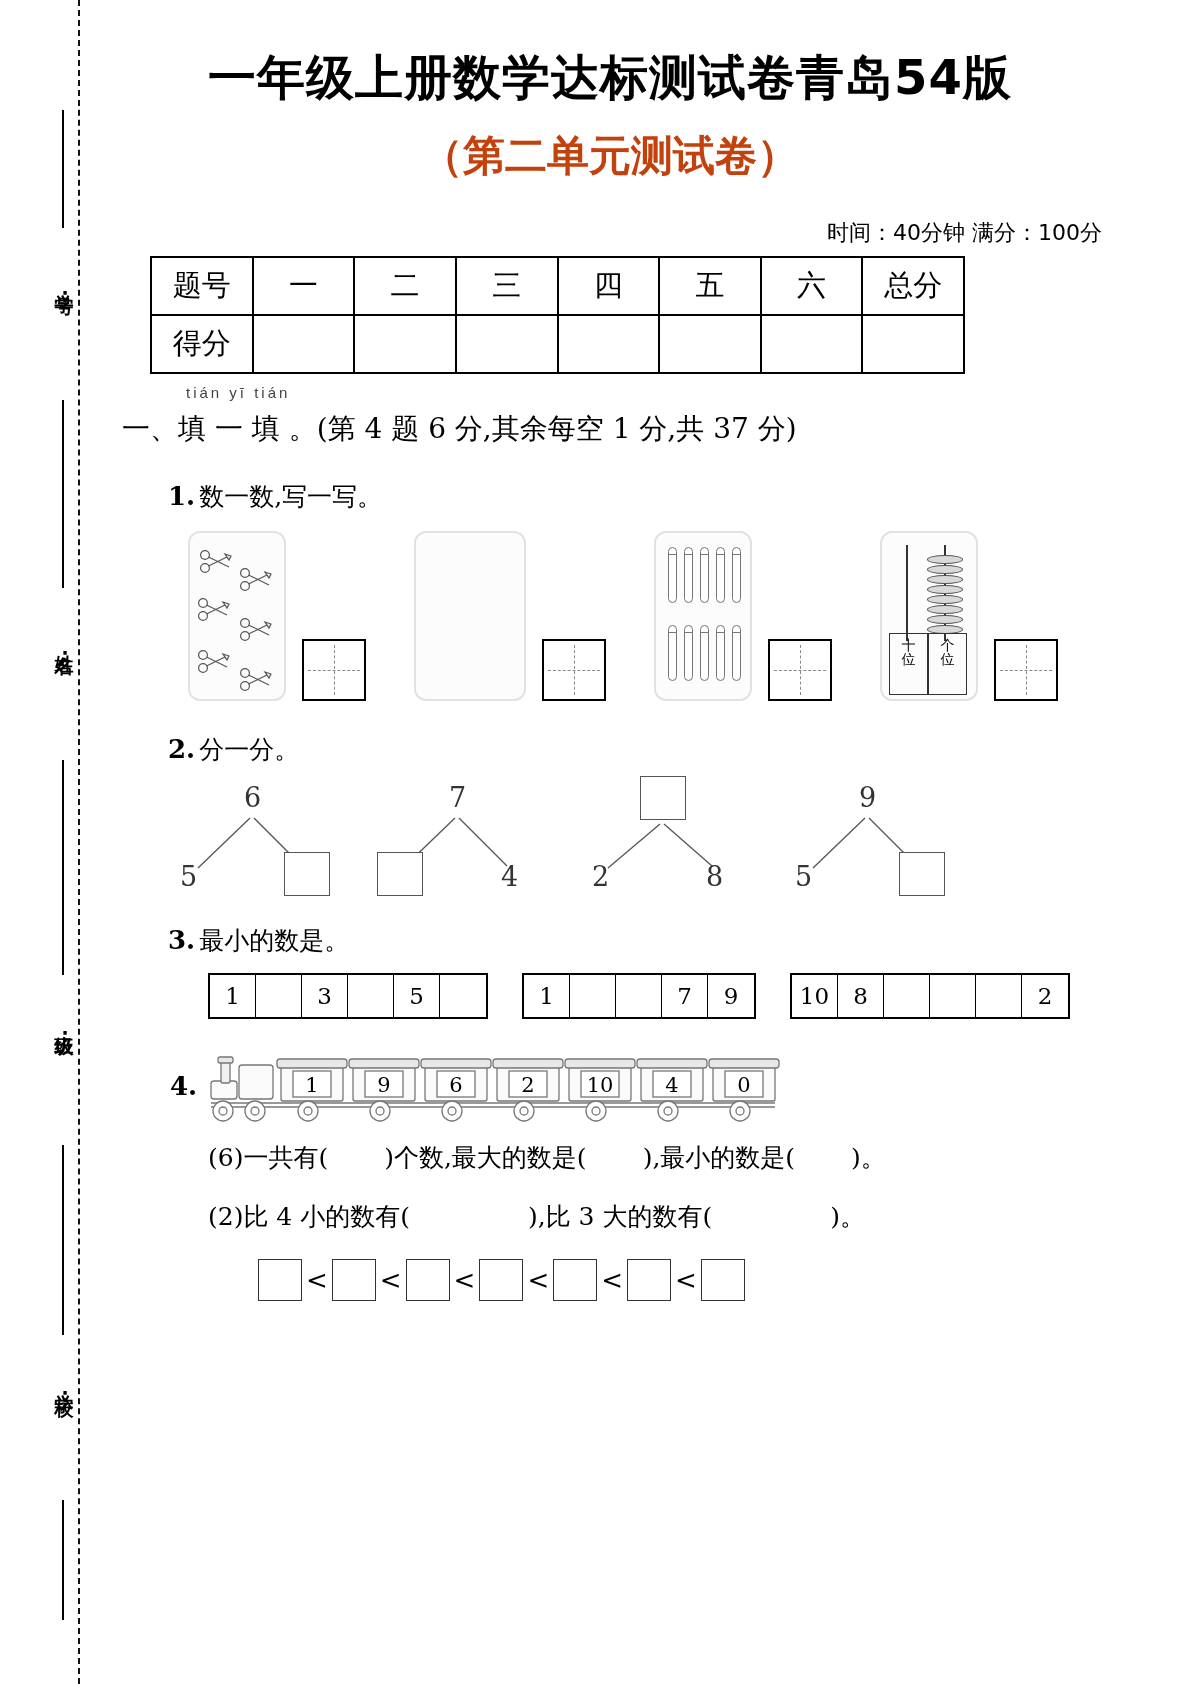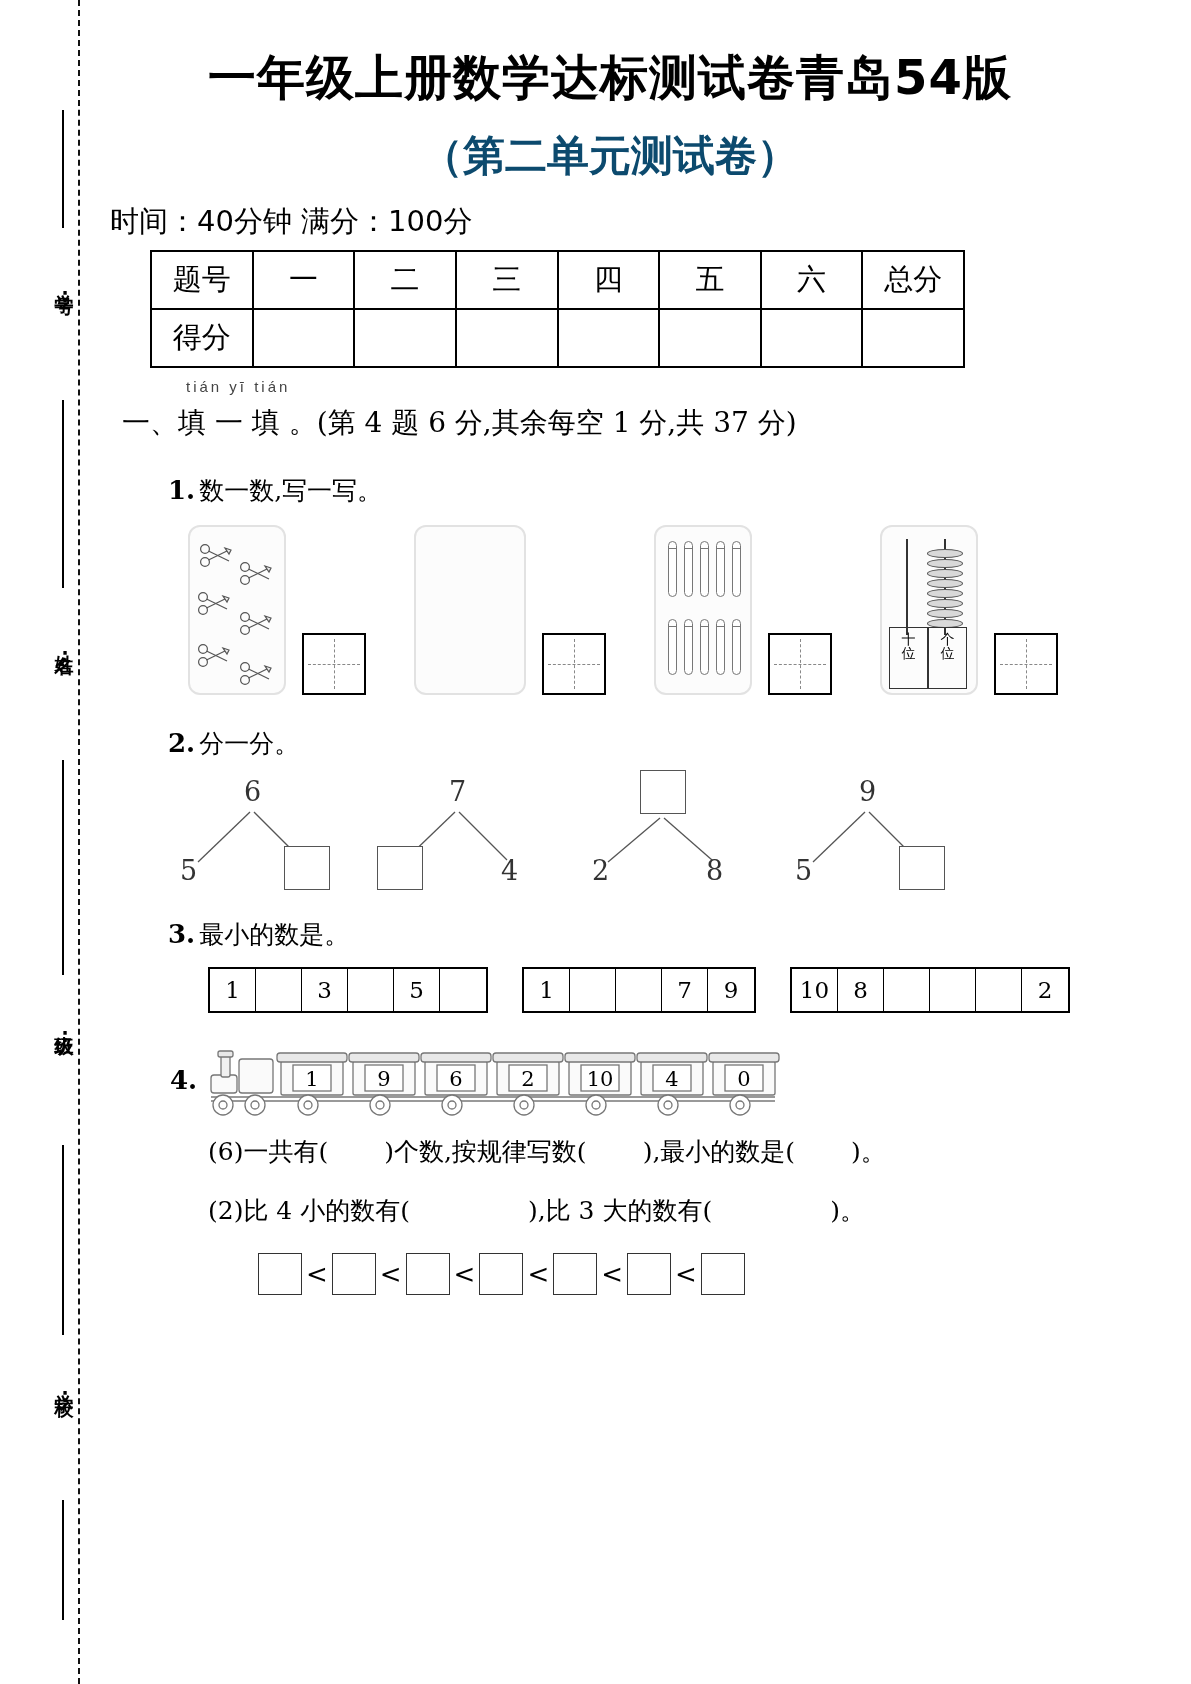--- a/index.html
+++ b/index.html
@@ -50,28 +50,29 @@
     letter-spacing:1px;
     color:#000;
     line-height:1.05;
   }
   .title2{
     margin-top:26px;
     text-align:center;
     font-family:"DejaVu Sans",sans-serif;
     font-weight:bold;
     font-size:42px;
-    color:#0c4a6e;
+    color:#c2410c;
   }
 
   .timeline{
-    margin-top:18px;
+    margin-top:34px;
+    text-align:right;
     padding-right:8px;
     font-family:"DejaVu Sans",sans-serif;
-    font-size:29px;
+    font-size:22px;
     color:#000;
   }
 
   
   .score-wrap{ margin-top:8px; padding-left:40px; padding-right:8px;}
   table.score{
     border-collapse:collapse;
     width:815px;
     table-layout:fixed;
   }
@@ -623,21 +624,21 @@
             <text x="397" y="47">10</text>
             <text x="469" y="47">4</text>
             <text x="541" y="47">0</text>
           </g>
         </svg>
       </div>
     </div>
 
     <div class="sublines">
       <div class="subline">
-        <span>(6)一共有(</span><span class="blank-s"></span><span>)个数,按规律写数(</span><span class="blank-s"></span><span>),最小的数是(</span><span class="blank-s"></span><span>)。</span>
+        <span>(6)一共有(</span><span class="blank-s"></span><span>)个数,最大的数是(</span><span class="blank-s"></span><span>),最小的数是(</span><span class="blank-s"></span><span>)。</span>
       </div>
       <div class="subline">
         <span>(2)比 4 小的数有(</span><span class="blank-m"></span><span>),比 3 大的数有(</span><span class="blank-m"></span><span>)。</span>
       </div>
     </div>
 
     <div class="cmprow">
       <div class="cbox"></div>
       <span class="lt">&lt;</span>
       <div class="cbox"></div>

